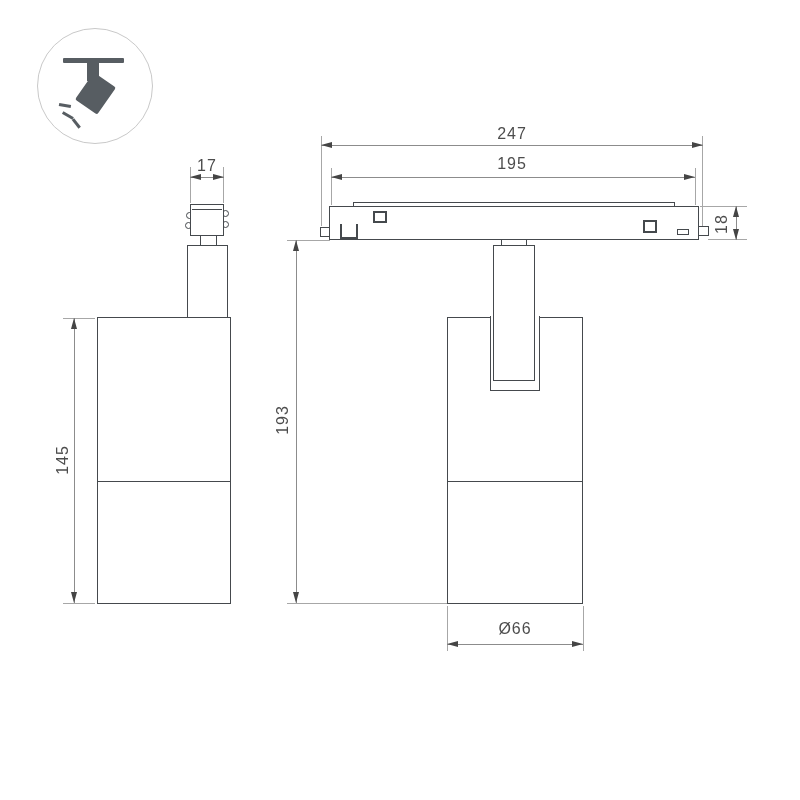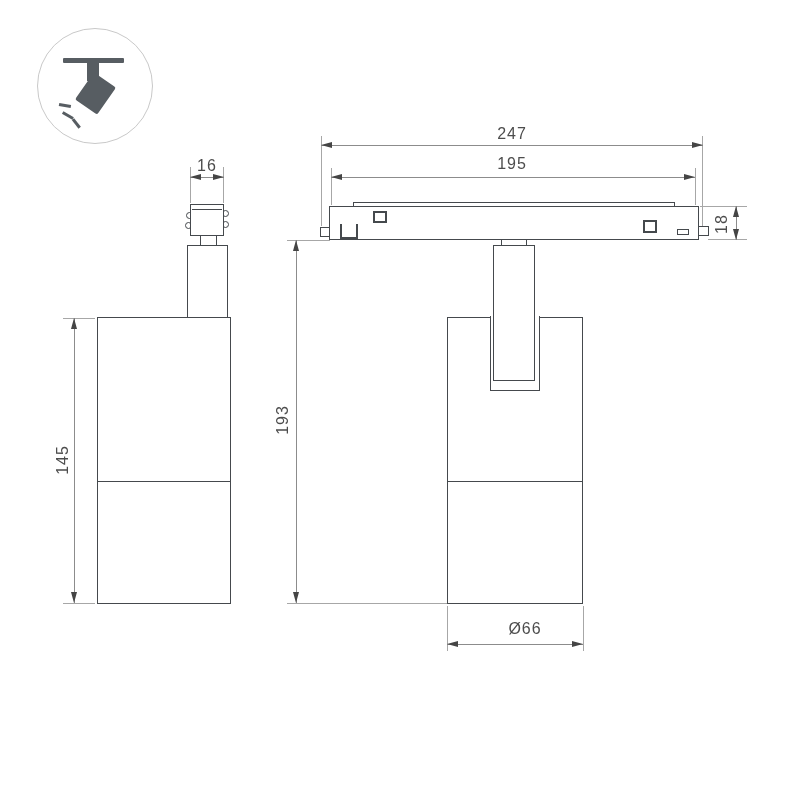--- a/index.html
+++ b/index.html
@@ -47,21 +47,21 @@
     <div class="ic" style="left:21px;top:75px;width:12px;height:2.5px;transform:rotate(10deg);"></div>
     <div class="ic" style="left:24px;top:85px;width:12px;height:2.5px;transform:rotate(30deg);"></div>
     <div class="ic" style="left:33px;top:93px;width:11px;height:2.5px;transform:rotate(52deg);"></div>
   </div>
 
   <div class="ext" style="left:190px;top:167px;width:1px;height:36px;"></div>
   <div class="ext" style="left:223px;top:167px;width:1px;height:36px;"></div>
   <div class="dim" style="left:190px;top:177px;width:34px;height:1px;"></div>
   <div class="ar l" style="left:190px;top:174px;"></div>
   <div class="ar r" style="left:213px;top:174px;"></div>
-  <div class="lbl" style="left:172px;top:157px;width:70px;">16</div>
+  <div class="lbl" style="left:172px;top:157px;width:70px;">17</div>
 
   <div class="bump" style="left:185.5px;top:212px;"></div>
   <div class="bump" style="left:185px;top:222px;"></div>
   <div class="bump" style="left:221.5px;top:210px;"></div>
   <div class="bump" style="left:221.5px;top:220.5px;"></div>
   <div class="part z2" style="left:190px;top:204px;width:34px;height:32px;"></div>
   <div class="edge z2" style="left:192px;top:208.5px;width:30px;height:1.2px;"></div>
   <div class="part z0" style="left:200px;top:235px;width:17px;height:11px;"></div>
   <div class="part z1" style="left:186.5px;top:244.5px;width:41px;height:74px;"></div>
 
@@ -116,15 +116,15 @@
   <div class="dim" style="left:295.5px;top:240px;width:1px;height:363px;"></div>
   <div class="ar u" style="left:292.5px;top:240px;"></div>
   <div class="ar d" style="left:292.5px;top:592px;"></div>
   <div class="lbl vert" style="left:242.5px;top:411px;width:80px;">193</div>
 
   <div class="ext" style="left:447px;top:606px;width:1px;height:45px;"></div>
   <div class="ext" style="left:582.5px;top:606px;width:1px;height:45px;"></div>
   <div class="dim" style="left:447px;top:644px;width:136px;height:1px;"></div>
   <div class="ar l" style="left:447px;top:641px;"></div>
   <div class="ar r" style="left:572px;top:641px;"></div>
-  <div class="lbl" style="left:475px;top:620px;width:100px;">Ø66</div>
+  <div class="lbl" style="left:465px;top:620px;width:100px;">Ø66</div>
 
 </div>
 
 </body></html>

